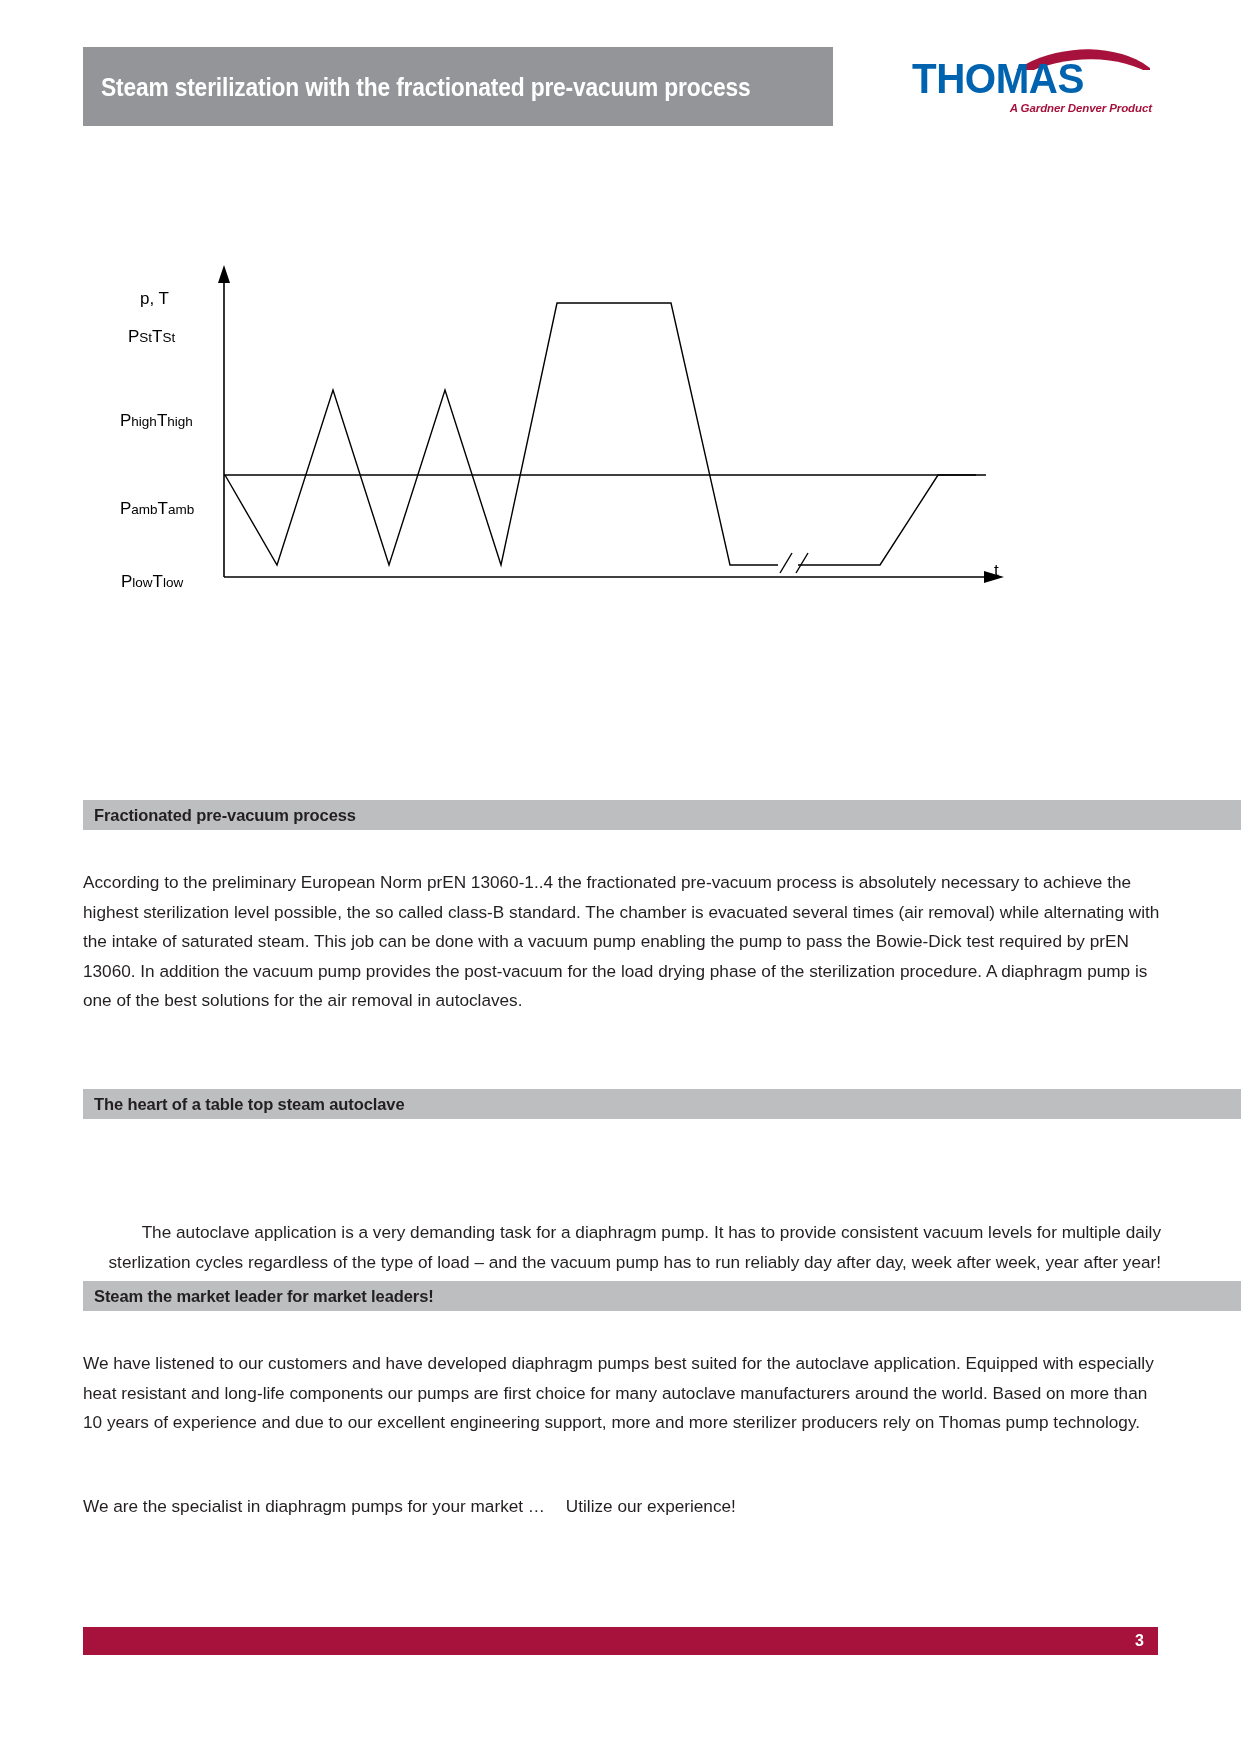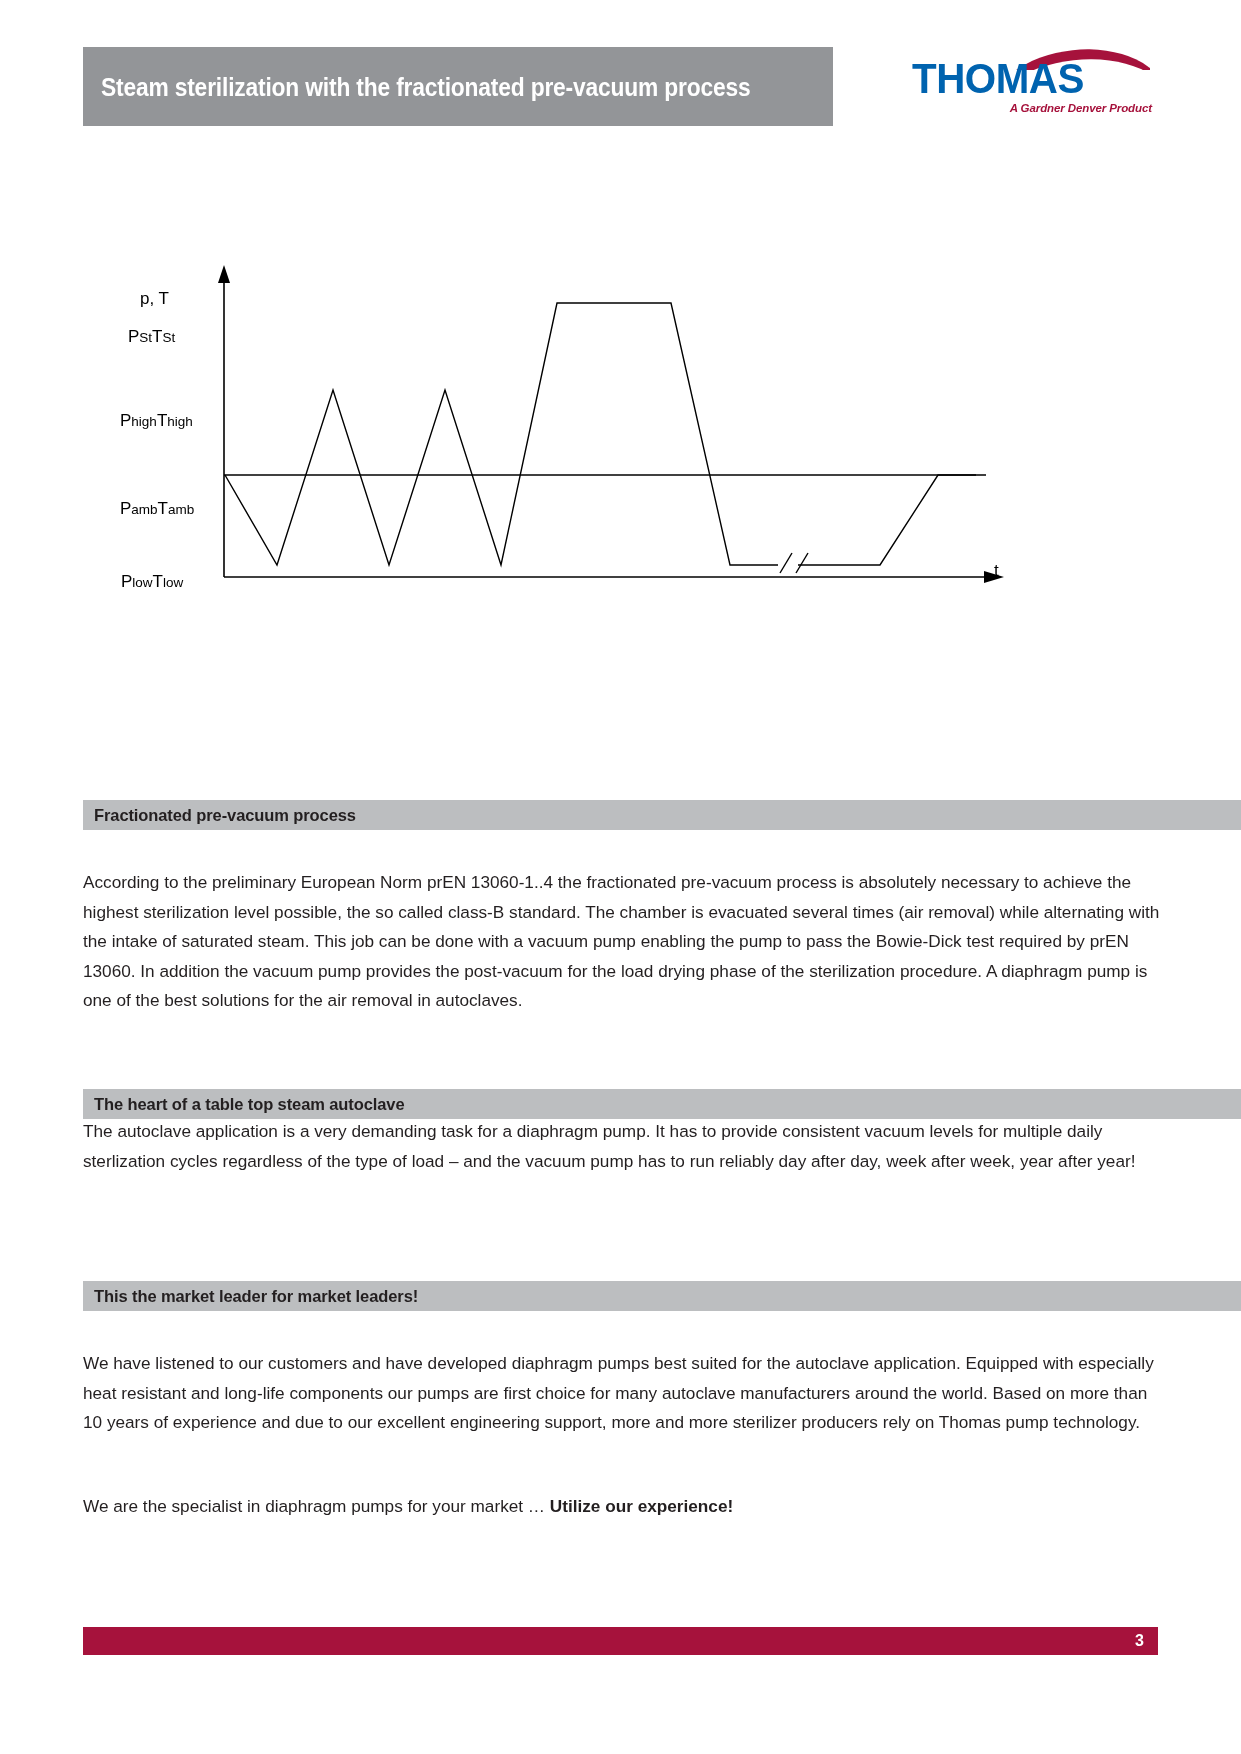--- a/index.html
+++ b/index.html
@@ -149,21 +149,21 @@
   
   .para {
     position: absolute;
     left: 83px;
     width: 1078px;
     font-size: 17.2px;
     line-height: 29.5px;
     color: #231f20;
     text-align: left;
   }
-  .para b { font-weight: bold; }
+  .para b { font-weight: normal; margin-left: 16px; }
 
   
   .footer-bar {
     position: absolute;
     left: 83px;
     top: 1627px;
     width: 1075px;
     height: 28px;
     background: #a6123c;
   }
@@ -233,24 +233,24 @@
 </div>
 
 <div class="sec-bar" style="top:800px;">
   <span>Fractionated pre-vacuum process</span>
 </div>
 <div class="para" style="top:868px;">According to the preliminary European Norm prEN 13060-1..4 the fractionated pre-vacuum process is absolutely necessary to achieve the highest sterilization level possible, the so called class-B standard. The chamber is evacuated several times (air removal) while alternating with the intake of saturated steam. This job can be done with a vacuum pump enabling the pump to pass the Bowie-Dick test  required by prEN 13060. In addition the vacuum pump provides the post-vacuum for the load drying phase of the sterilization procedure. A diaphragm pump is one of the best solutions for the air removal in autoclaves.</div>
 
 <div class="sec-bar" style="top:1089px;">
   <span>The heart of a table top steam autoclave</span>
 </div>
-<div class="para" style="top:1117px;">The autoclave application is a very demanding task for a diaphragm pump. It has to provide consistent vacuum levels for multiple daily sterlization cycles regardless of the type of load – and the vacuum pump has to run reliably day after day, week after week, year after year!</div>
+<div class="para" style="top:1218px;text-align:right;">The autoclave application is a very demanding task for a diaphragm pump. It has to provide consistent vacuum levels for multiple daily sterlization cycles regardless of the type of load – and the vacuum pump has to run reliably day after day, week after week, year after year!</div>
 
 <div class="sec-bar" style="top:1281px;">
-  <span>This the market leader for market leaders!</span>
+  <span>Steam the market leader for market leaders!</span>
 </div>
 <div class="para" style="top:1349px;">We have listened to our customers and have developed diaphragm pumps best suited for the autoclave application. Equipped with especially heat resistant and long-life components our pumps are first choice for many autoclave manufacturers around the world. Based on more than 10 years of experience and due to our excellent engineering support, more and more sterilizer producers rely on Thomas pump technology.</div>
 
 <div class="para" style="top:1492px;"><span>We are the specialist in diaphragm pumps for your market … </span><b>Utilize our experience!</b></div>
 
 <div class="footer-bar">
   <span class="footer-page">3</span>
 </div>
 
 </body></html>

